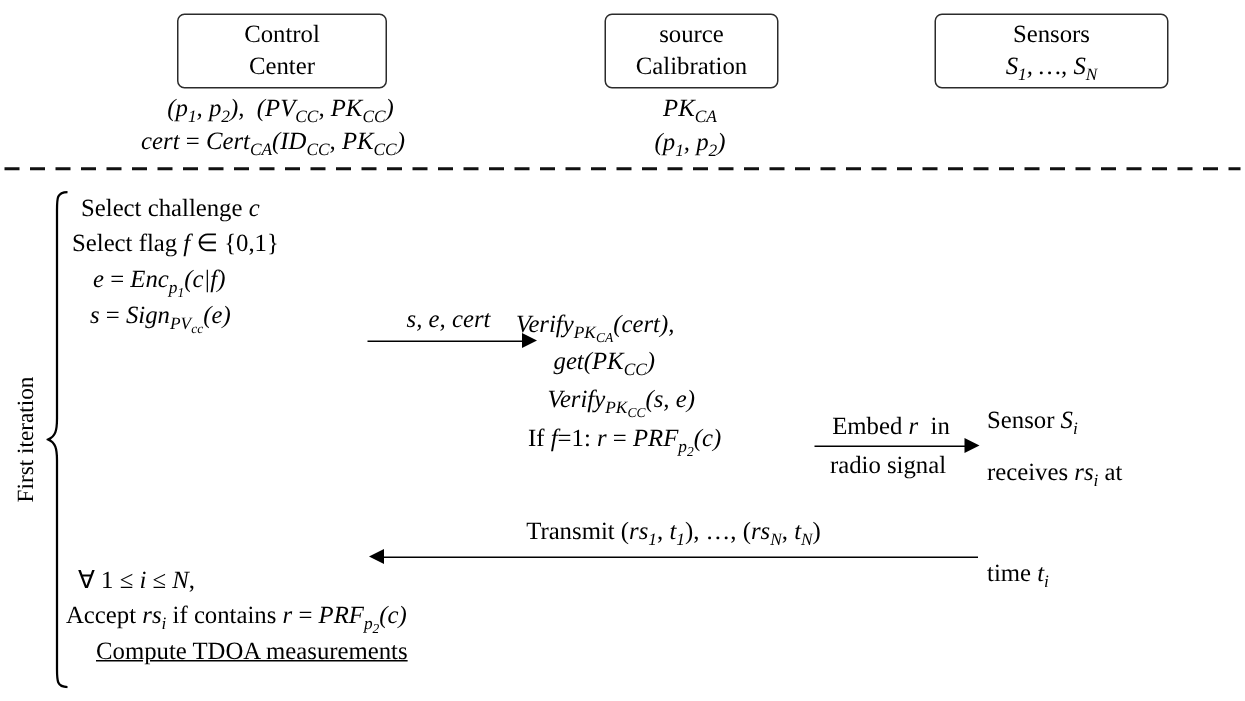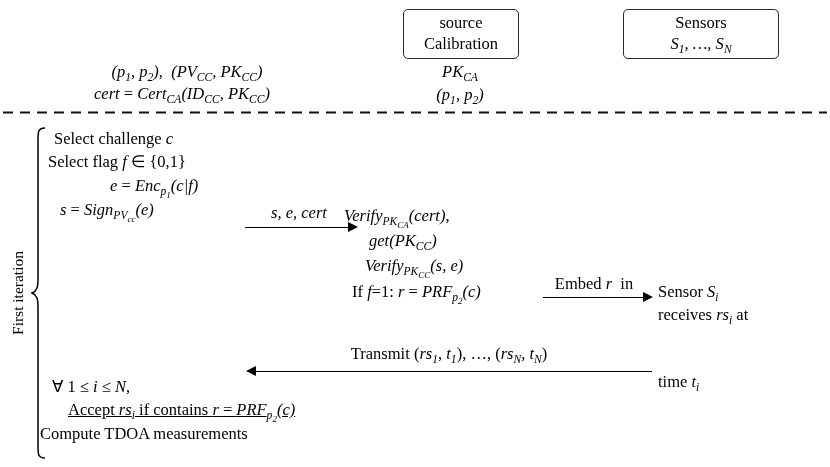--- a/index.html
+++ b/index.html
@@ -68,20 +68,24 @@
     border-right:10px solid #000;
     border-top:5px solid transparent;
     border-bottom:5px solid transparent;
   }
 </style>
 </head>
 <body>
 
 <div class="canvas">
 
+  <div class="actor-box" style="left:118px; top:9px; width:140px;">
+    <div>Control</div>
+    <div>Center</div>
+  </div>
 
   <div class="actor-box" style="left:403px; top:9px; width:116px;">
     <div>source</div>
     <div>Calibration</div>
   </div>
 
   <div class="actor-box" style="left:623px; top:9px; width:156px;">
     <div>Sensors</div>
     <div><i>S<sub>1</sub>, …, S<sub>N</sub></i></div>
   </div>
@@ -95,44 +99,45 @@
     <line x1="3" y1="2.5" x2="827" y2="2.5" stroke="#111" stroke-width="2" stroke-dasharray="10 7"></line>
   </svg>
 
   <svg class="deco" style="left:31px; top:127px;" width="16" height="332" viewBox="0 0 16 332">
     <path d="M 14 1 C 7 1 7 5 7 13 L 7 152 C 7 160 6 164 1 166 C 6 168 7 172 7 180 L 7 319 C 7 327 7 331 14 331" fill="none" stroke="#000" stroke-width="1.5"></path>
   </svg>
   <div class="vlabel">First iteration</div>
 
   <div class="t" style="left:54px; top:129px;">Select challenge <i>c</i></div>
   <div class="t" style="left:48px; top:152px;">Select flag <i>f</i> ∈ {0,1}</div>
-  <div class="t" style="left:62px; top:176px;margin-left:48px;"><i>e</i> = <i>Enc<sub>p<sub>1</sub></sub>(c|f)</i></div>
+  <div class="t" style="left:62px; top:176px;"><i>e</i> = <i>Enc<sub>p<sub>1</sub></sub>(c|f)</i></div>
   <div class="t" style="left:60px; top:200px;"><i>s</i> = <i>Sign<sub>PV<sub>cc</sub></sub>(e)</i></div>
 
   <div class="t center" style="left:249px; top:203px; width:100px;"><i>s, e, cert</i></div>
   <div class="arrow right" style="left:245px; top:221px; width:113px; height:12px;">
       <span class="line"></span>
     </div>
 
   <div class="t" style="left:344px; top:206px;"><i>Verify<sub>PK<sub>CA</sub></sub>(cert),</i></div>
   <div class="t" style="left:369px; top:231px;"><i>get(PK<sub>CC</sub>)</i></div>
   <div class="t" style="left:365px; top:256px;"><i>Verify<sub>PK<sub>CC</sub></sub>(s, e)</i></div>
   <div class="t" style="left:352px; top:282px;">If <i>f</i>=1: <i>r</i> = <i>PRF<sub>p<sub>2</sub></sub>(c)</i></div>
 
   <div class="t center" style="left:542px; top:274px; width:104px;">Embed <i>r</i>&nbsp; in</div>
   <div class="arrow right" style="left:543px; top:291px; width:110px; height:12px;">
       <span class="line"></span>
     </div>
+  <div class="t center" style="left:540px; top:300px; width:104px;">radio signal</div>
 
-  <div class="t" style="left:658px; top:282px;">Sensor <i>S<sub>i</sub></i></div>
+  <div class="t" style="left:658px; top:270px;">Sensor <i>S<sub>i</sub></i></div>
   <div class="t" style="left:658px; top:305px;">receives <i>rs<sub>i</sub></i> at</div>
   <div class="t" style="left:658px; top:328px;margin-top:44px;">time <i>t<sub>i</sub></i></div>
 
   <div class="t center" style="left:299px; top:344px; width:300px;">Transmit (<i>rs<sub>1</sub></i>, <i>t<sub>1</sub></i>), …, (<i>rs<sub>N</sub></i>, <i>t<sub>N</sub></i>)</div>
   <div class="arrow left" style="left:246px; top:365px; width:406px; height:12px;">
       <span class="line"></span>
     </div>
 
   <div class="t" style="left:52px; top:377px;">∀ 1 ≤ <i>i</i> ≤ <i>N</i>,</div>
-  <div class="t" style="left:68px; top:400px;text-decoration:underline;">Accept <i>rs<sub>i</sub></i> if contains <i>r</i> = <i>PRF<sub>p<sub>2</sub></sub>(c)</i></div>
-  <div class="t" style="left:40px; top:424px;">Compute TDOA measurements</div>
+  <div class="t" style="left:44px; top:400px;">Accept <i>rs<sub>i</sub></i> if contains <i>r</i> = <i>PRF<sub>p<sub>2</sub></sub>(c)</i></div>
+  <div class="t" style="left:64px; top:424px;text-decoration:underline;">Compute TDOA measurements</div>
 
 </div>
 
 </body></html>

